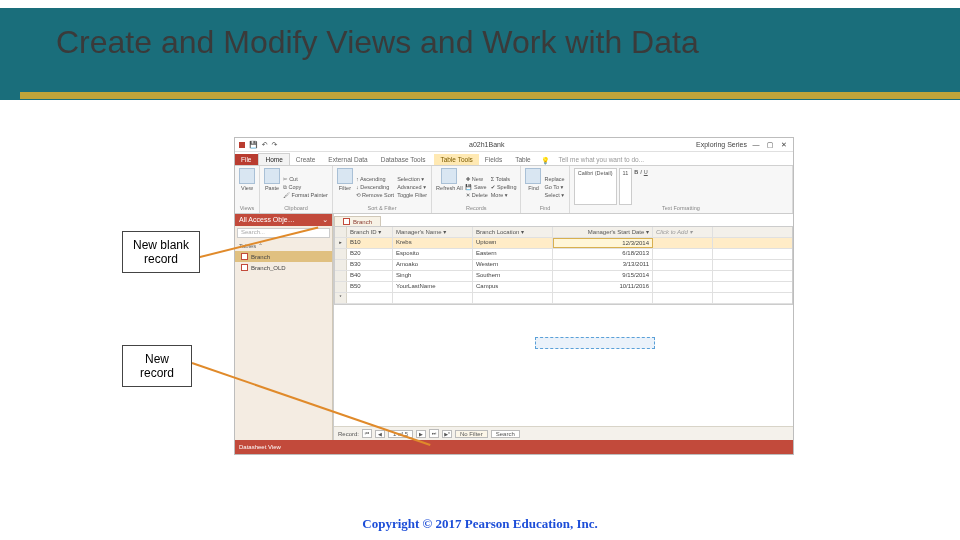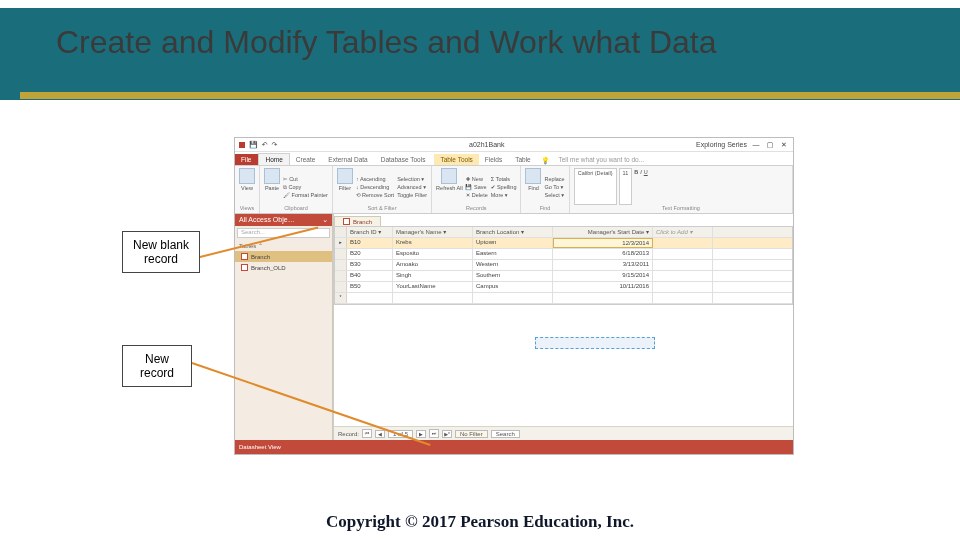--- a/index.html
+++ b/index.html
@@ -99,29 +99,29 @@
   .c-loc { width:80px; }
   .c-date { width:100px; text-align:right;}
   .c-add { width:60px; color:#999; font-style:italic;}
   .highlight-cell { position:absolute; border:1px dashed #5aa0d8; background:rgba(120,170,220,0.15); }
   .statusbar { height:14px; background:#c24a3b; color:#fff; font-size:6px; display:flex; align-items:center; padding:0 4px; justify-content:flex-start;}
   .recordnav { height:14px; background:#f4f1eb; border-top:1px solid #d8d4c8; font-size:6px; display:flex; align-items:center; gap:3px; padding:0 4px; color:#555;}
   .rn-btn { border:1px solid #bbb; background:#fff; width:10px; text-align:center; font-size:5px;}
   .copyright {
     position: absolute; left: 0; bottom: 8px; width: 960px;
     text-align: center; font-family: Georgia, 'Times New Roman', serif;
-    font-size: 17px; color: #0f172a; font-weight: 600;
+    font-size: 13px; color: #1d4ed8; font-weight: 600;
   }
 </style>
 </head>
 <body>
 
 <div class="title-band"></div>
 <div class="gold-line"></div>
-<div class="slide-title">Create and Modify Tables and Work what Data</div>
+<div class="slide-title">Create and Modify Views and Work with Data</div>
 
 <div class="callout callout1">New blank record</div>
 <div class="callout callout2">New record</div>
 <div class="callout-line line1"></div>
 <div class="callout-line line2"></div>
 
 <div class="access">
 
   <div class="titlebar">
     <div class="titlebar-left">

